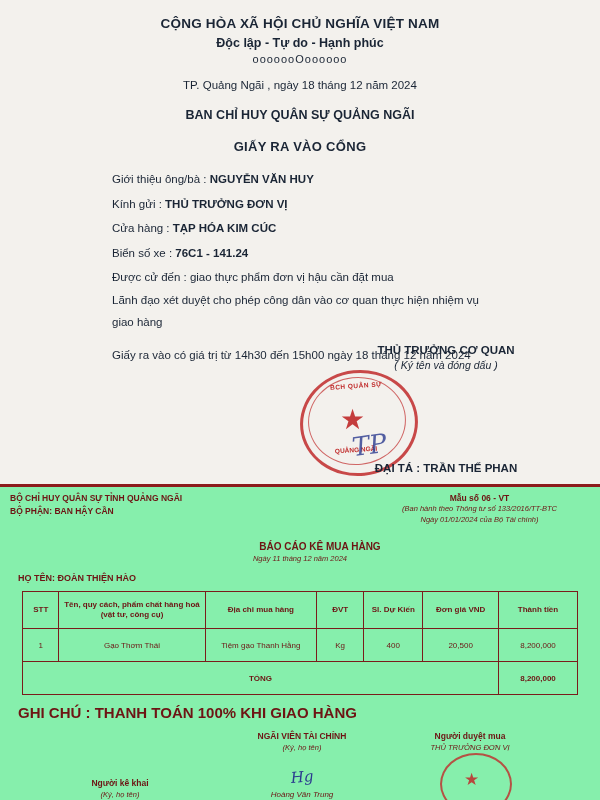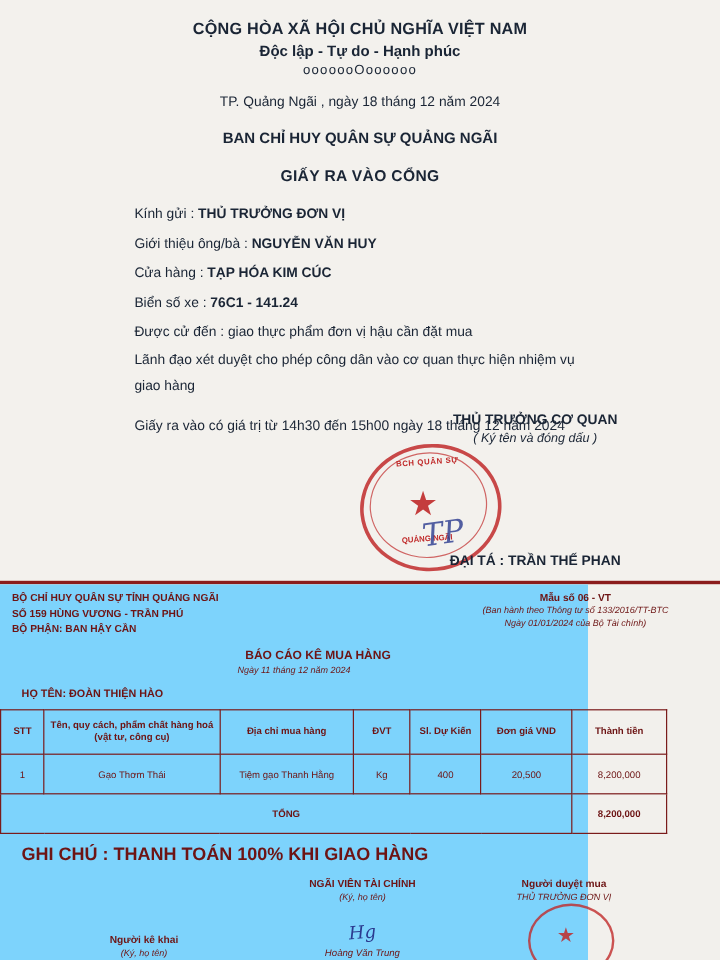--- a/index.html
+++ b/index.html
@@ -177,23 +177,23 @@
     font-family: "DejaVu Serif", serif;
     font-style: italic;
     transform: rotate(-8deg);
     opacity: .8;
   }
 
   
   .doc-bot {
     position: absolute;
     left: 0; top: 487px;
-    width: 490px;
+    width: 600px;
     height: 313px;
-    background: #7dd3fc;
+    background: #86efac;
     color: #6d1414;
     font-size: 8.5px;
   }
   .bot-head {
     position: relative;
     padding: 6px 10px 0 10px;
     height: 44px;
   }
   .bot-head-left {
     position: absolute;
@@ -317,24 +317,24 @@
   <div class="doc-top">
     <div class="center t-national">CỘNG HÒA XÃ HỘI CHỦ NGHĨA VIỆT NAM</div>
     <div class="center t-motto">Độc lập - Tự do - Hạnh phúc</div>
     <div class="center t-sep">ooooooOoooooo</div>
     <div class="center t-place">TP. Quảng Ngãi , ngày 18 tháng 12 năm 2024</div>
     <div class="center t-unit">BAN CHỈ HUY QUÂN SỰ QUẢNG NGÃI</div>
     <div class="center t-title">GIẤY RA VÀO CỔNG</div>
 
     <div class="body-fields">
       <div class="fld">
+        <span class="lbl">Giới thiệu ông/bà : </span><span class="val">NGUYỄN VĂN HUY</span>
+      </div>
+      <div class="fld">
         <span class="lbl">Kính gửi : </span><span class="val">THỦ TRƯỞNG ĐƠN VỊ</span>
-      </div>
-      <div class="fld">
-        <span class="lbl">Giới thiệu ông/bà : </span><span class="val">NGUYỄN VĂN HUY</span>
       </div>
       <div class="fld">
         <span class="lbl">Cửa hàng : </span><span class="val">TẠP HÓA KIM CÚC</span>
       </div>
       <div class="fld">
         <span class="lbl">Biển số xe : </span><span class="val">76C1 - 141.24</span>
       </div>
       <div class="fld multi">Được cử đến : giao thực phẩm đơn vị hậu cần đặt mua</div>
       <div class="fld multi">Lãnh đạo xét duyệt cho phép công dân vào cơ quan thực hiện nhiệm vụ</div>
       <div class="fld">giao hàng</div>
@@ -356,21 +356,20 @@
     </div>
     <div class="sig-scribble">TP</div>
 
     <div class="sign-name">ĐẠI TÁ : TRẦN THẾ PHAN</div>
   </div>
 
   <div class="doc-bot">
     <div class="bot-head">
       <div class="bot-head-left">
         <div>BỘ CHỈ HUY QUÂN SỰ TỈNH QUẢNG NGÃI</div>
-        <div>SỐ 159 HÙNG VƯƠNG - TRẦN PHÚ</div>
         <div>BỘ PHẬN: BAN HẬY CẦN</div>
       </div>
       <div class="bot-head-right">
         <div class="mau">Mẫu số 06 - VT</div>
         <div class="ital">(Ban hành theo Thông tư số 133/2016/TT-BTC</div>
         <div class="ital">Ngày 01/01/2024 của Bộ Tài chính)</div>
       </div>
     </div>
 
     <div class="bot-title">BÁO CÁO KÊ MUA HÀNG</div>

